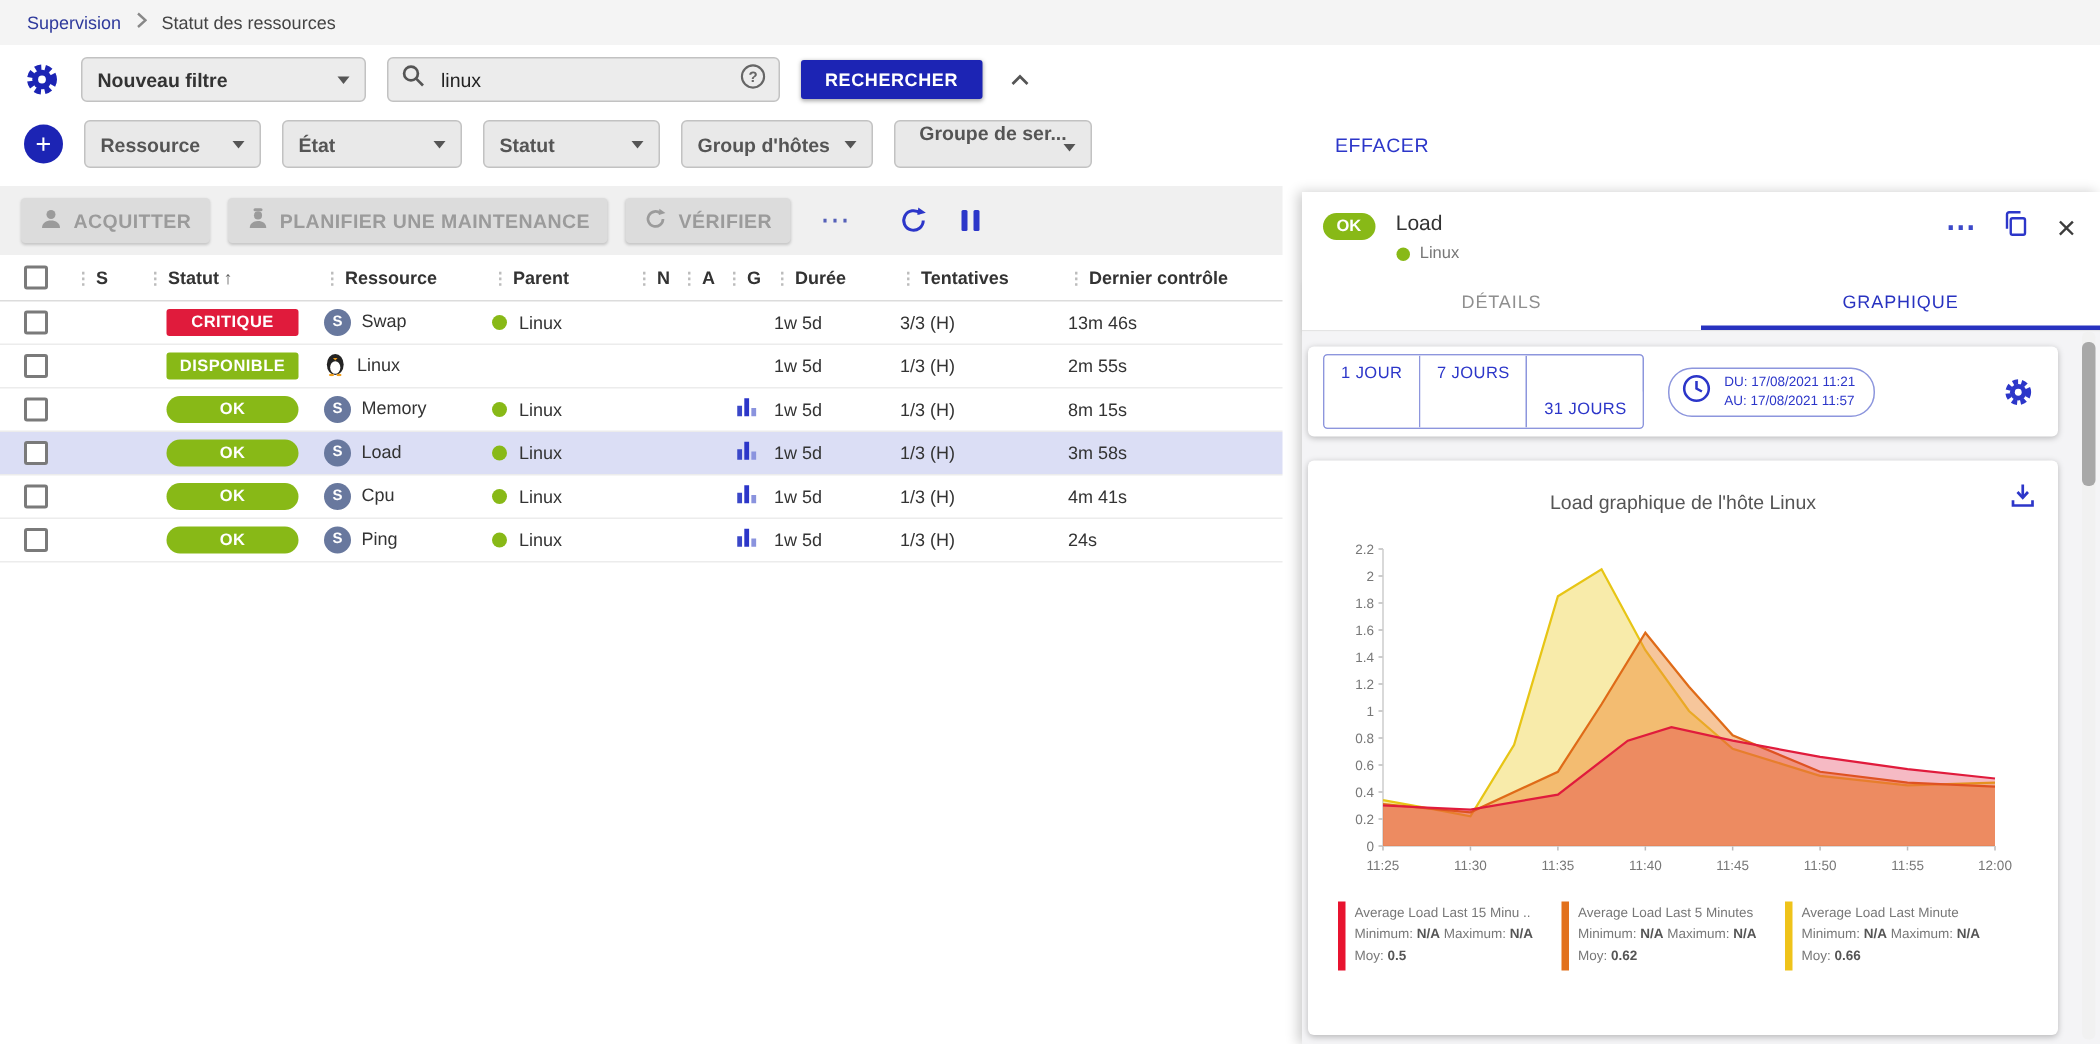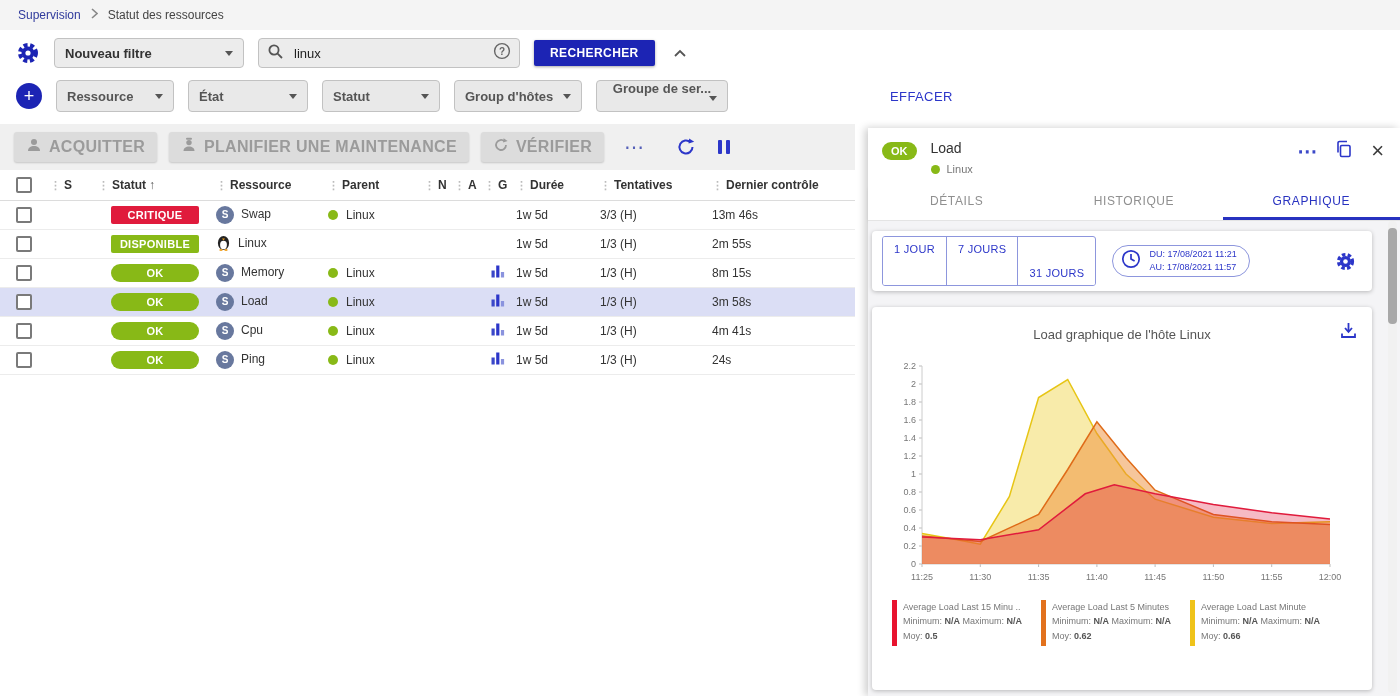--- a/index.html
+++ b/index.html
@@ -28,21 +28,21 @@
     font-family:"Liberation Sans",sans-serif;}
   .search-btn{height:26px;padding:0 16px;background:#1c24b4;color:#fff;font-size:12px;font-weight:bold;
     border:none;border-radius:2px;letter-spacing:.4px;box-shadow:0 1px 3px rgba(0,0,0,.35);cursor:pointer;}
   .plus-btn{width:26px;height:26px;border-radius:50%;background:#1c24b4;color:#fff;font-size:18px;
     display:flex;align-items:center;justify-content:center;cursor:pointer;line-height:1;}
   .effacer{color:#2c36c9;font-size:13px;letter-spacing:.4px;margin-left:148px;cursor:pointer;}
 
   
   .left{width:855px;}
   .toolbar{height:46px;background:#f0f0f0;display:flex;align-items:center;gap:12px;padding:0 14px;}
-  .tb-btn{height:30px;background:#dcdcdc;color:#9b9b9b;font-size:16px;font-weight:bold;border:none;
+  .tb-btn{height:30px;background:#dcdcdc;color:#9b9b9b;font-size:13px;font-weight:bold;border:none;
     border-radius:3px;display:flex;align-items:center;gap:7px;padding:0 12px;letter-spacing:.3px;
     box-shadow:0 1px 2px rgba(0,0,0,.18);}
   .tb-more{color:#5560b8;font-size:20px;margin-left:8px;cursor:pointer;line-height:1;}
 
   table{width:855px;border-collapse:collapse;font-size:12px;table-layout:fixed;}
   th{height:30px;font-weight:bold;text-align:left;border-bottom:1px solid #dcdcdc;color:#333;
     white-space:nowrap;padding:0 2px;}
   td{height:29px;border-bottom:1px solid #ececec;padding:0 2px;white-space:nowrap;overflow:hidden;}
   .grip{color:#bcbcbc;margin-right:3px;font-size:11px;}
   .sort-arrow{color:#555;margin-left:3px;}
@@ -359,21 +359,20 @@
         <svg width="18" height="18" viewBox="0 0 18 18">
             <rect x="5.5" y="5.5" width="9.5" height="11" rx="1.2" fill="none" stroke="#2c36c9" stroke-width="1.6"></rect>
             <path d="M3 12.5V3a1.5 1.5 0 0 1 1.5-1.5H12" fill="none" stroke="#2c36c9" stroke-width="1.6"></path>
           </svg>
       </span>
       <span class="close-ic">×</span>
     </div>
   </div>
   <div class="tabs" id="tabs">
       <div class="tab">DÉTAILS</div>
-      <div class="tab">HISTORIQUE</div>
       <div class="tab active">GRAPHIQUE</div>
     </div>
   <div class="panel-body">
     <div class="controls-card">
       <div class="period-group" id="period-group">
           <span class="period-btn">1 JOUR</span>
           <span class="period-btn">7 JOURS</span>
           <span class="period-btn">31 JOURS</span>
         </div>
       <div class="date-pill">

